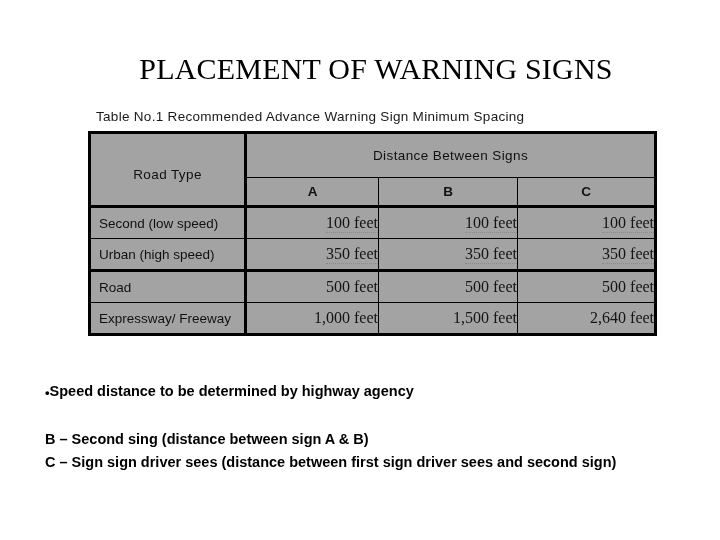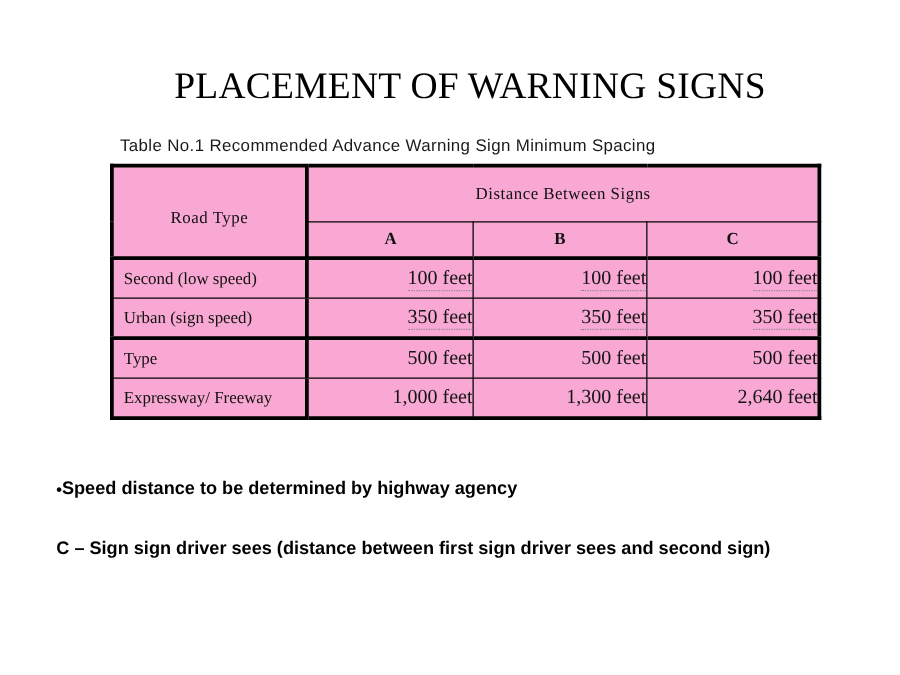--- a/index.html
+++ b/index.html
@@ -55,22 +55,21 @@
     table-layout: fixed;
     background: #ffffff;
     border: 3px solid #000000;
   }
 
   table.spacing-table td {
     border: 1.5px solid #000000;
     padding: 0;
     margin: 16px;
     vertical-align: middle;
-    background: #f9a8d4;
-    font-family: Liberation Serif, serif;
+    background: #a3a3a3;
   }
 
   
   col.c-road { width: 156px; }
   col.c-a    { width: 133px; }
   col.c-b    { width: 139px; }
   col.c-c    { width: 138px; }
 
   
   .sep-right { border-right: 3.5px solid #000000 !important; }
@@ -191,40 +190,41 @@
       </tr>
 
       <tr>
         <td class="cell-road sep-right">Second (low speed)</td>
         <td class="cell-val"><span class="u">100 feet</span></td>
         <td class="cell-val"><span class="u">100 feet</span></td>
         <td class="cell-val"><span class="u">100 feet</span></td>
       </tr>
 
       <tr>
-        <td class="cell-road sep-right sep-bottom">Urban (sign speed)</td>
+        <td class="cell-road sep-right sep-bottom">Urban (high speed)</td>
         <td class="cell-val sep-bottom"><span class="u">350 feet</span></td>
         <td class="cell-val sep-bottom"><span class="u">350 feet</span></td>
         <td class="cell-val sep-bottom"><span class="u">350 feet</span></td>
       </tr>
 
       <tr>
-        <td class="cell-road sep-right">Type</td>
+        <td class="cell-road sep-right">Road</td>
         <td class="cell-val"><span class="nou">500 feet</span></td>
         <td class="cell-val"><span class="nou">500 feet</span></td>
         <td class="cell-val"><span class="nou">500 feet</span></td>
       </tr>
 
       <tr>
         <td class="cell-road sep-right">Expressway/ Freeway</td>
         <td class="cell-val"><span class="nou">1,000 feet</span></td>
-        <td class="cell-val"><span class="nou">1,300 feet</span></td>
+        <td class="cell-val"><span class="nou">1,500 feet</span></td>
         <td class="cell-val"><span class="nou">2,640 feet</span></td>
       </tr>
     </tbody>
   </table>
 </div>
 
 <div class="bullet-line"><span class="dot">•</span><span>Speed distance to be determined by highway agency</span></div>
 
 <div class="legend-block">
+  <div>B – Second sing (distance between sign A &amp; B)</div>
   <div>C – Sign sign driver sees (distance between first sign driver sees and second sign)</div>
 </div>
 
 </body></html>

